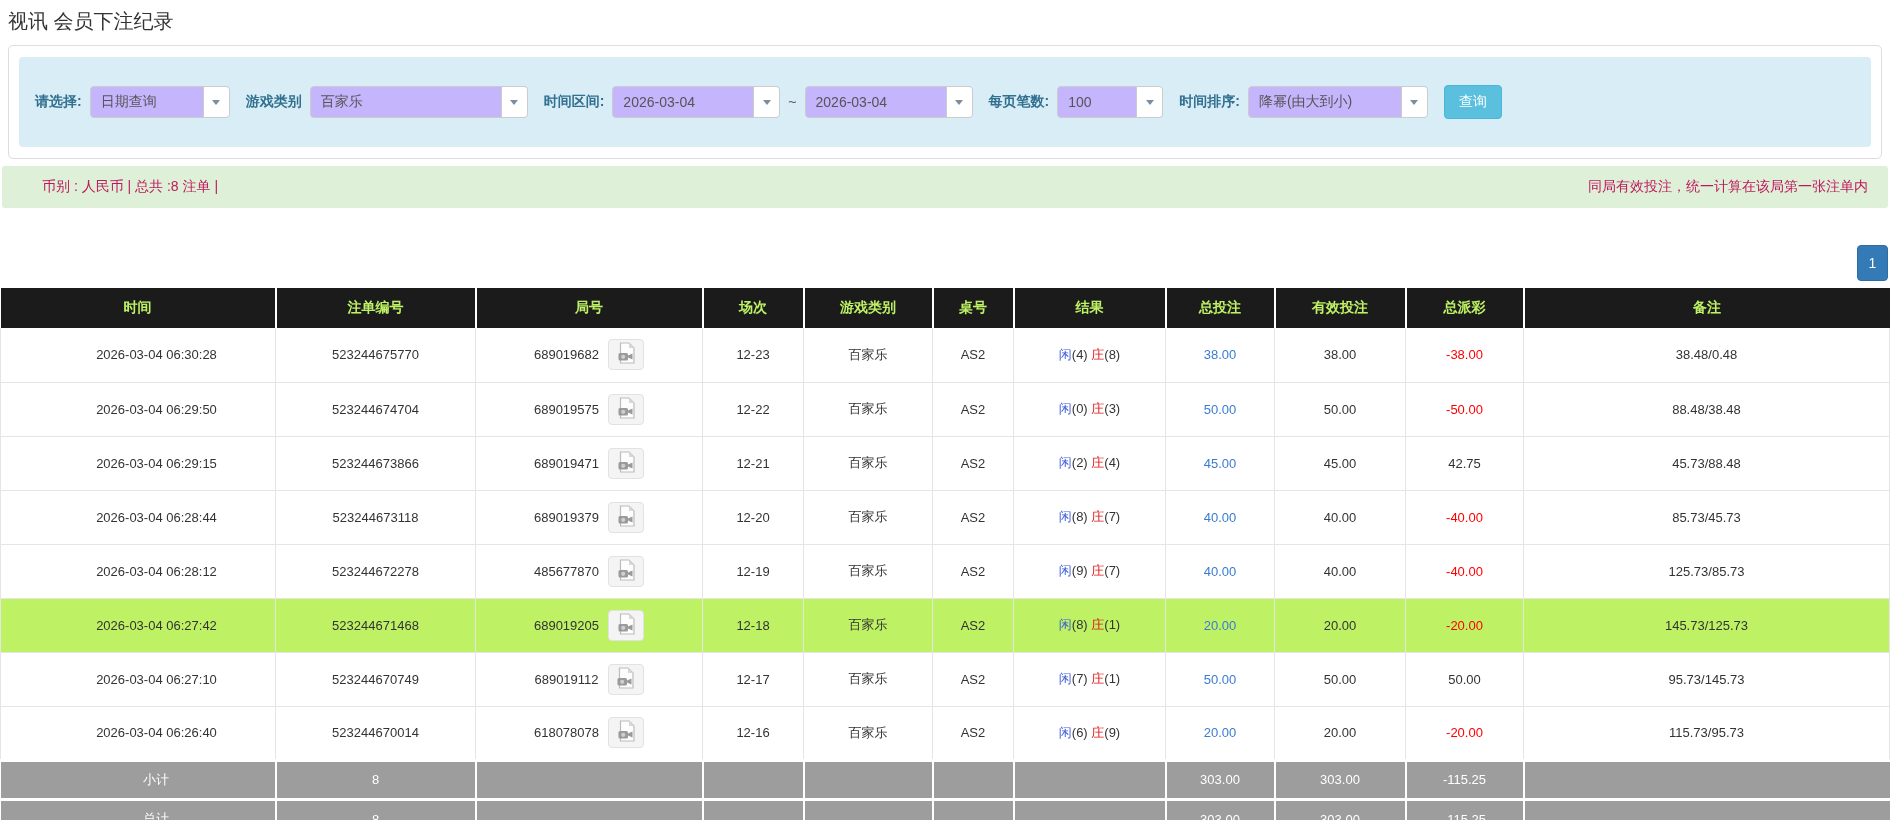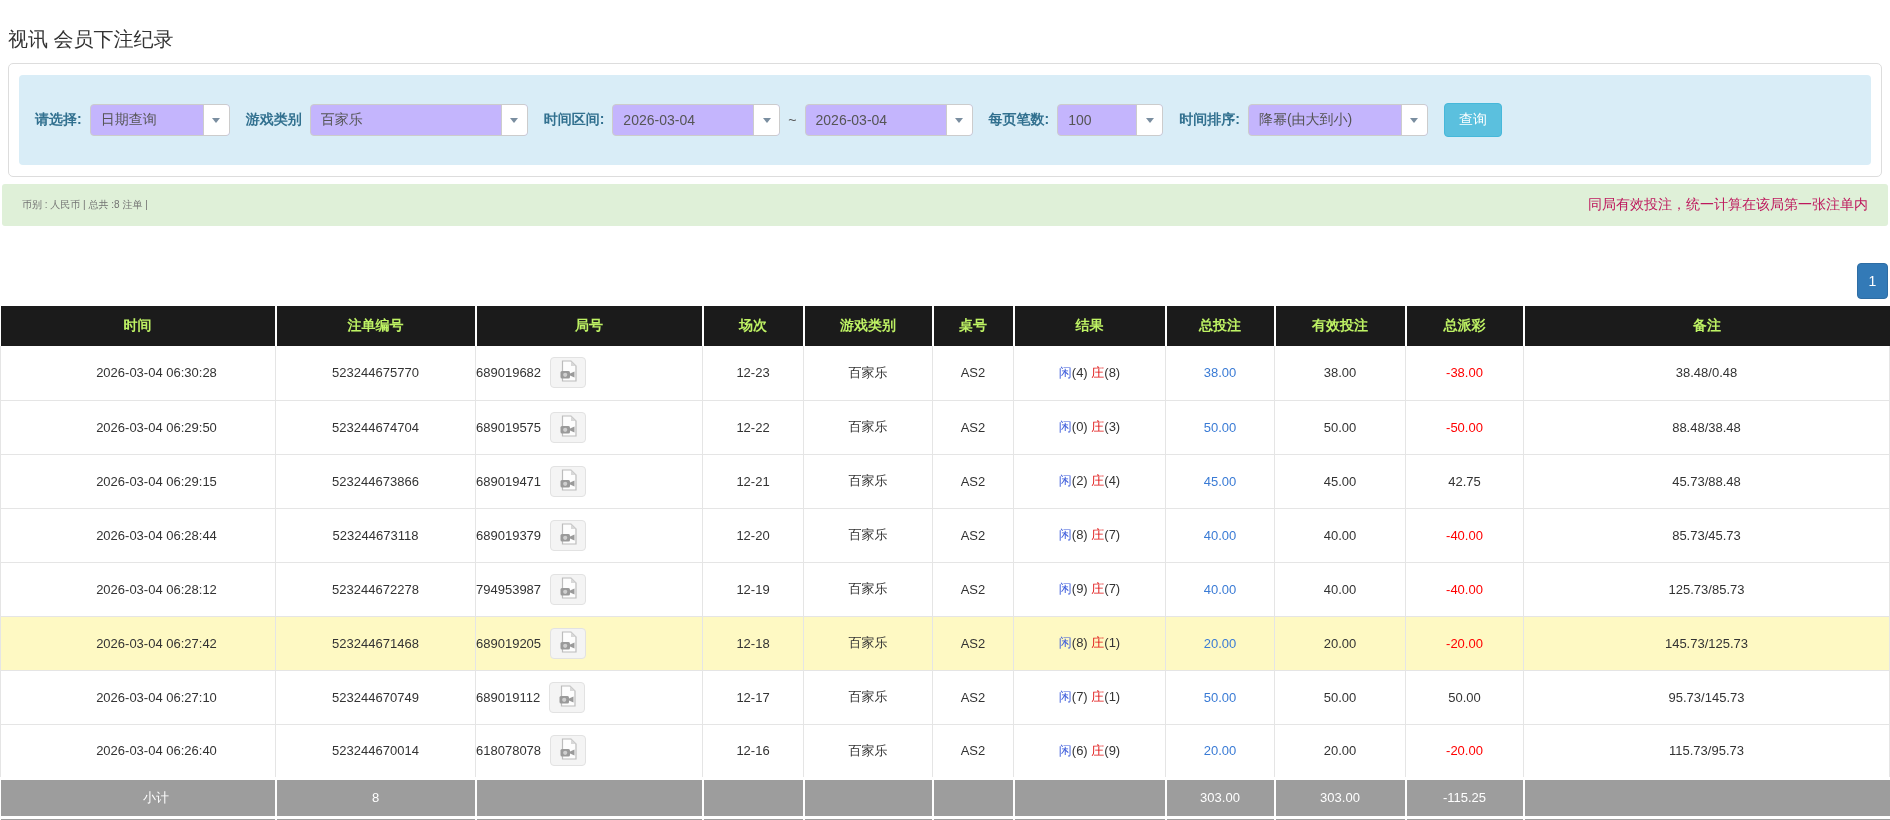--- a/index.html
+++ b/index.html
@@ -1,57 +1,57 @@
 <!DOCTYPE html>
 <html><head>
 <meta charset="utf-8">
 <style>
   * { margin:0; padding:0; box-sizing:border-box; }
   html,body { background:#fff; }
   .screen { width:1890px; height:820px; position:relative; overflow:hidden; background:#fff;
             font-family:"Liberation Sans","DejaVu Sans",sans-serif; }
-  .page-title { font-size:20px; color:#333; font-weight:400; padding:26px 0 10px 8px; }
+  .page-title { font-size:20px; color:#333; font-weight:400; padding:8px 0 10px 8px; }
 
   
   .filter-panel { margin:0 8px; border:1px solid #ddd; border-radius:5px; background:#fff; padding:11px 10px; }
   .filter-bar { background:#d9edf7; border-radius:4px; padding:28px 10px; display:flex; align-items:center; }
   .f-label { color:#31708f; font-weight:bold; font-size:14px; margin:0 8px 0 16px; white-space:nowrap; }
   .f-label.first { margin-left:6px; }
   .combo { display:flex; height:32px; background:#c4b5fd; border:1px solid #ccc; border-radius:4px;
            align-items:stretch; overflow:hidden; cursor:pointer; flex:none;justify-content:flex-end; }
   .combo-value { padding:0 10px; font-size:14px; color:#555; display:flex; align-items:center; white-space:nowrap; }
   .combo-arrow { width:26px; border-left:1px solid #ccc; display:flex; align-items:center; justify-content:center; background:#fff; }
   .caret { width:0; height:0; border-left:4px solid transparent; border-right:4px solid transparent; border-top:5px solid #7a8ea0; }
   .w1 { width:112px; } .w2 { width:190px; } .wd { width:140px; } .wp { width:78px; } .ws { width:152px; }
   .tilde { color:#555; font-size:14px; margin:0 8px; }
   .search-btn { margin-left:16px; background:#5bc0de; border:1px solid #46b8da; color:#fff; font-size:14px;
                 padding:7px 14px; border-radius:4px; cursor:pointer; flex:none; }
 
   
   .info-bar { margin:7px 2px 0; background:#dff0d8; border-radius:3px; height:42px; display:flex;
               align-items:center; justify-content:space-between; padding:0 20px; }
-  .info-left { color:#737373; font-size:10px; }
+  .info-left { color:#be185d; font-size:14px;margin-left:20px; }
   .info-right { color:#be185d; font-size:14px; }
 
   
   .pager-zone { position:relative; height:80px; }
   .page-box { position:absolute; right:2px; bottom:7px; min-width:31px; height:36px; background:#337ab7;
               border:1px solid #2e6da4; border-radius:4px; color:#fff; font-size:14px; display:flex;
               align-items:center; justify-content:center; cursor:pointer; }
 
   
   table.bet-table { width:100%; border-collapse:collapse; table-layout:fixed; }
   .bet-table th { background:#1b1b1b; color:#bef264; font-size:14px; font-weight:bold; height:40px;
                   text-align:center; border-right:2px solid #fff; }
   .bet-table th:last-child { border-right:none; }
   .bet-table td { height:54px; text-align:center; font-size:13px; color:#333; background:#fff;
                   border-right:1px solid #e5e5e5; border-bottom:1px solid #e5e5e5; }
   .bet-table tbody td:first-child { border-left:1px solid #e5e5e5;padding-left:37px; }
-  tr.highlight td { background:#fef9c3;margin-left:44px; }
-  .round-cell { display:flex; align-items:center; justify-content:flex-start; gap:9px; }
+  tr.highlight td { background:#bef264;margin-left:44px; }
+  .round-cell { display:flex; align-items:center; justify-content:center; gap:9px; }
   .video-btn { width:36px; height:31px; background:#f4f4f4; border:1px solid #e2e2e2; border-radius:4px;
                display:inline-flex; align-items:center; justify-content:center; cursor:pointer; }
   .res-player { color:#3b5bdb; }
   .res-banker { color:#e01414; }
   .bet-link { color:#3a7bd5; text-decoration:none; cursor:pointer; }
   td.neg { color:#ff0000; }
   .summary-row td { background:#9d9d9d; color:#fff; height:39px; font-size:13px;
                     border-right:2px solid #fff; border-top:3px solid #fff; border-bottom:none; border-left:none; }
   .summary-row td:last-child { border-right:none; }
   .bet-table tbody tr.summary-row td:first-child { border-left:none; }
@@ -266,21 +266,21 @@
     <td><a class="bet-link">40.00</a></td>
     <td>40.00</td>
     <td class="neg">-40.00</td>
     <td>85.73/45.73</td>
   </tr>
         <tr>
     <td>2026-03-04 06:28:12</td>
     <td>523244672278</td>
     <td>
       <div class="round-cell">
-        <span>794953987</span>
+        <span>485677870</span>
         <button class="video-btn">
           <span>
             <svg width="19" height="22" viewBox="0 0 19 22" aria-hidden="true">
               <path d="M3.5 1 h8.5 l5 5 v15 h-13.5 z" fill="#fdfdfd" stroke="#bcbcbc" stroke-width="1.2"></path>
               <path d="M12 1 l5 5 h-5 z" fill="#d8d8d8"></path>
               <rect x="1.5" y="11" width="9.5" height="7.5" rx="1.5" fill="#9a9a9a"></rect>
               <path d="M11 13.6 l4.5 -2 v6 l-4.5 -2 z" fill="#9a9a9a"></path>
               <circle cx="6.2" cy="14.8" r="2.1" fill="#cfcfcf"></circle>
             </svg>
           </span>

